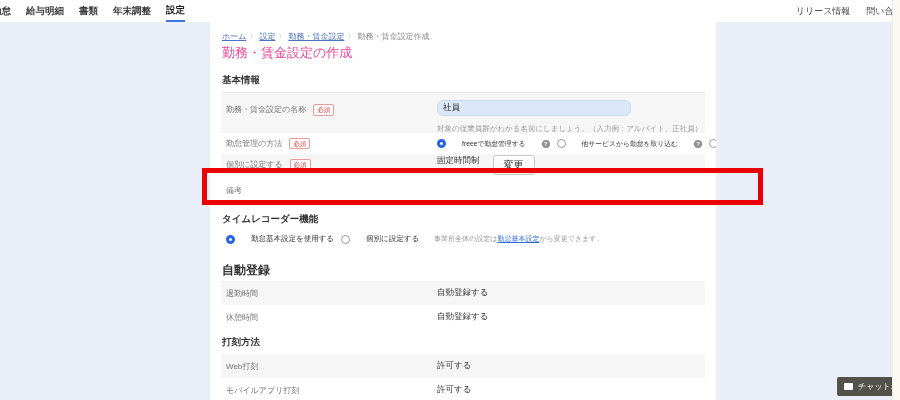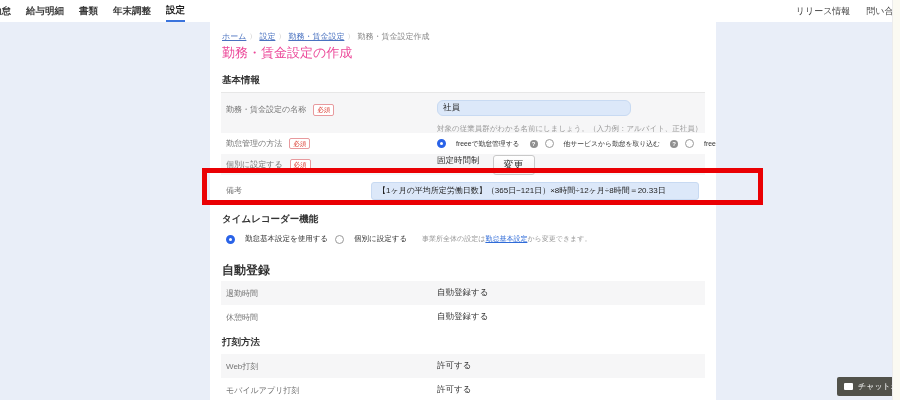--- a/index.html
+++ b/index.html
@@ -36,21 +36,21 @@
   .flabel.narrow{width:145px;}
   .badge{font-size:6.5px;color:#d93025;border:1px solid #e89a9e;border-radius:2px;padding:0 3px;background:#fff;line-height:1.5;flex-shrink:0;}
   .fvalue{font-size:8.5px;color:#333;display:flex;white-space:nowrap;}
   
   .frow.tall{height:40px;align-items:flex-start;}
   .frow.tall .flabel{padding-top:11px;}
   .vcol{display:flex;flex-direction:column;padding-top:7px;}
   .text-input{width:182px;height:14px;background:#dce8f9;border:1px solid #c8daf2;border-radius:6px;font-size:8.5px;color:#222;padding:0 5px;font-family:inherit;outline:none;}
   .input-hint{font-size:7.5px;color:#999;margin-top:8px;white-space:nowrap;}
   
-  .radio-group{display:flex;align-items:center;gap:10px;margin-right:7px;cursor:pointer;}
+  .radio-group{display:flex;align-items:center;gap:16px;margin-right:7px;cursor:pointer;}
   .radio{width:9px;height:9px;border-radius:50%;box-sizing:border-box;background:#fff;border:1px solid #9a9a9a;flex-shrink:0;}
   .radio.on{border:3px solid #2a63e8;}
   .radio-label{font-size:6.8px;color:#333;white-space:nowrap;}
   .radio-label.md{font-size:7.5px;}
   .help{width:8px;height:8px;border-radius:50%;background:#8f8f8f;color:#fff;font-size:6px;font-weight:bold;display:inline-flex;align-items:center;justify-content:center;line-height:1;flex-shrink:0;cursor:pointer;}
   .change-btn{margin-left:13px;font-size:10px;color:#333;background:linear-gradient(#fff,#f2f2f2);border:1px solid #c9c9c9;border-radius:3px;padding:2px 10px;cursor:pointer;font-family:inherit;}
   
   .frow.remarks{height:31px;}
   .wide-input{flex:1;height:16px;background:#dce8f9;border:1px solid #c8daf2;border-radius:3px;font-size:8px;color:#222;padding:0 6px;font-family:inherit;outline:none;min-width:0;}
   
@@ -136,21 +136,20 @@
     <div class="fvalue">
       <span>固定時間制</span>
       <button class="change-btn">変更</button>
     </div>
   </div>
 
   <div class="frow remarks">
     <div class="flabel narrow">
       <span>備考</span>
     </div>
-    <input class="wide-input" type="text" value="【1ヶ月の平均所定労働日数】（365日−121日）×8時間÷12ヶ月÷8時間＝20.33日" style="">
   </div>
 
   <div class="sec-heading">タイムレコーダー機能</div>
 
   <div class="tr-line">
     <span class="radio-group">
       <span class="radio on"></span>
       <span class="radio-label md">勤怠基本設定を使用する</span>
     </span>
     <span class="radio-group">

